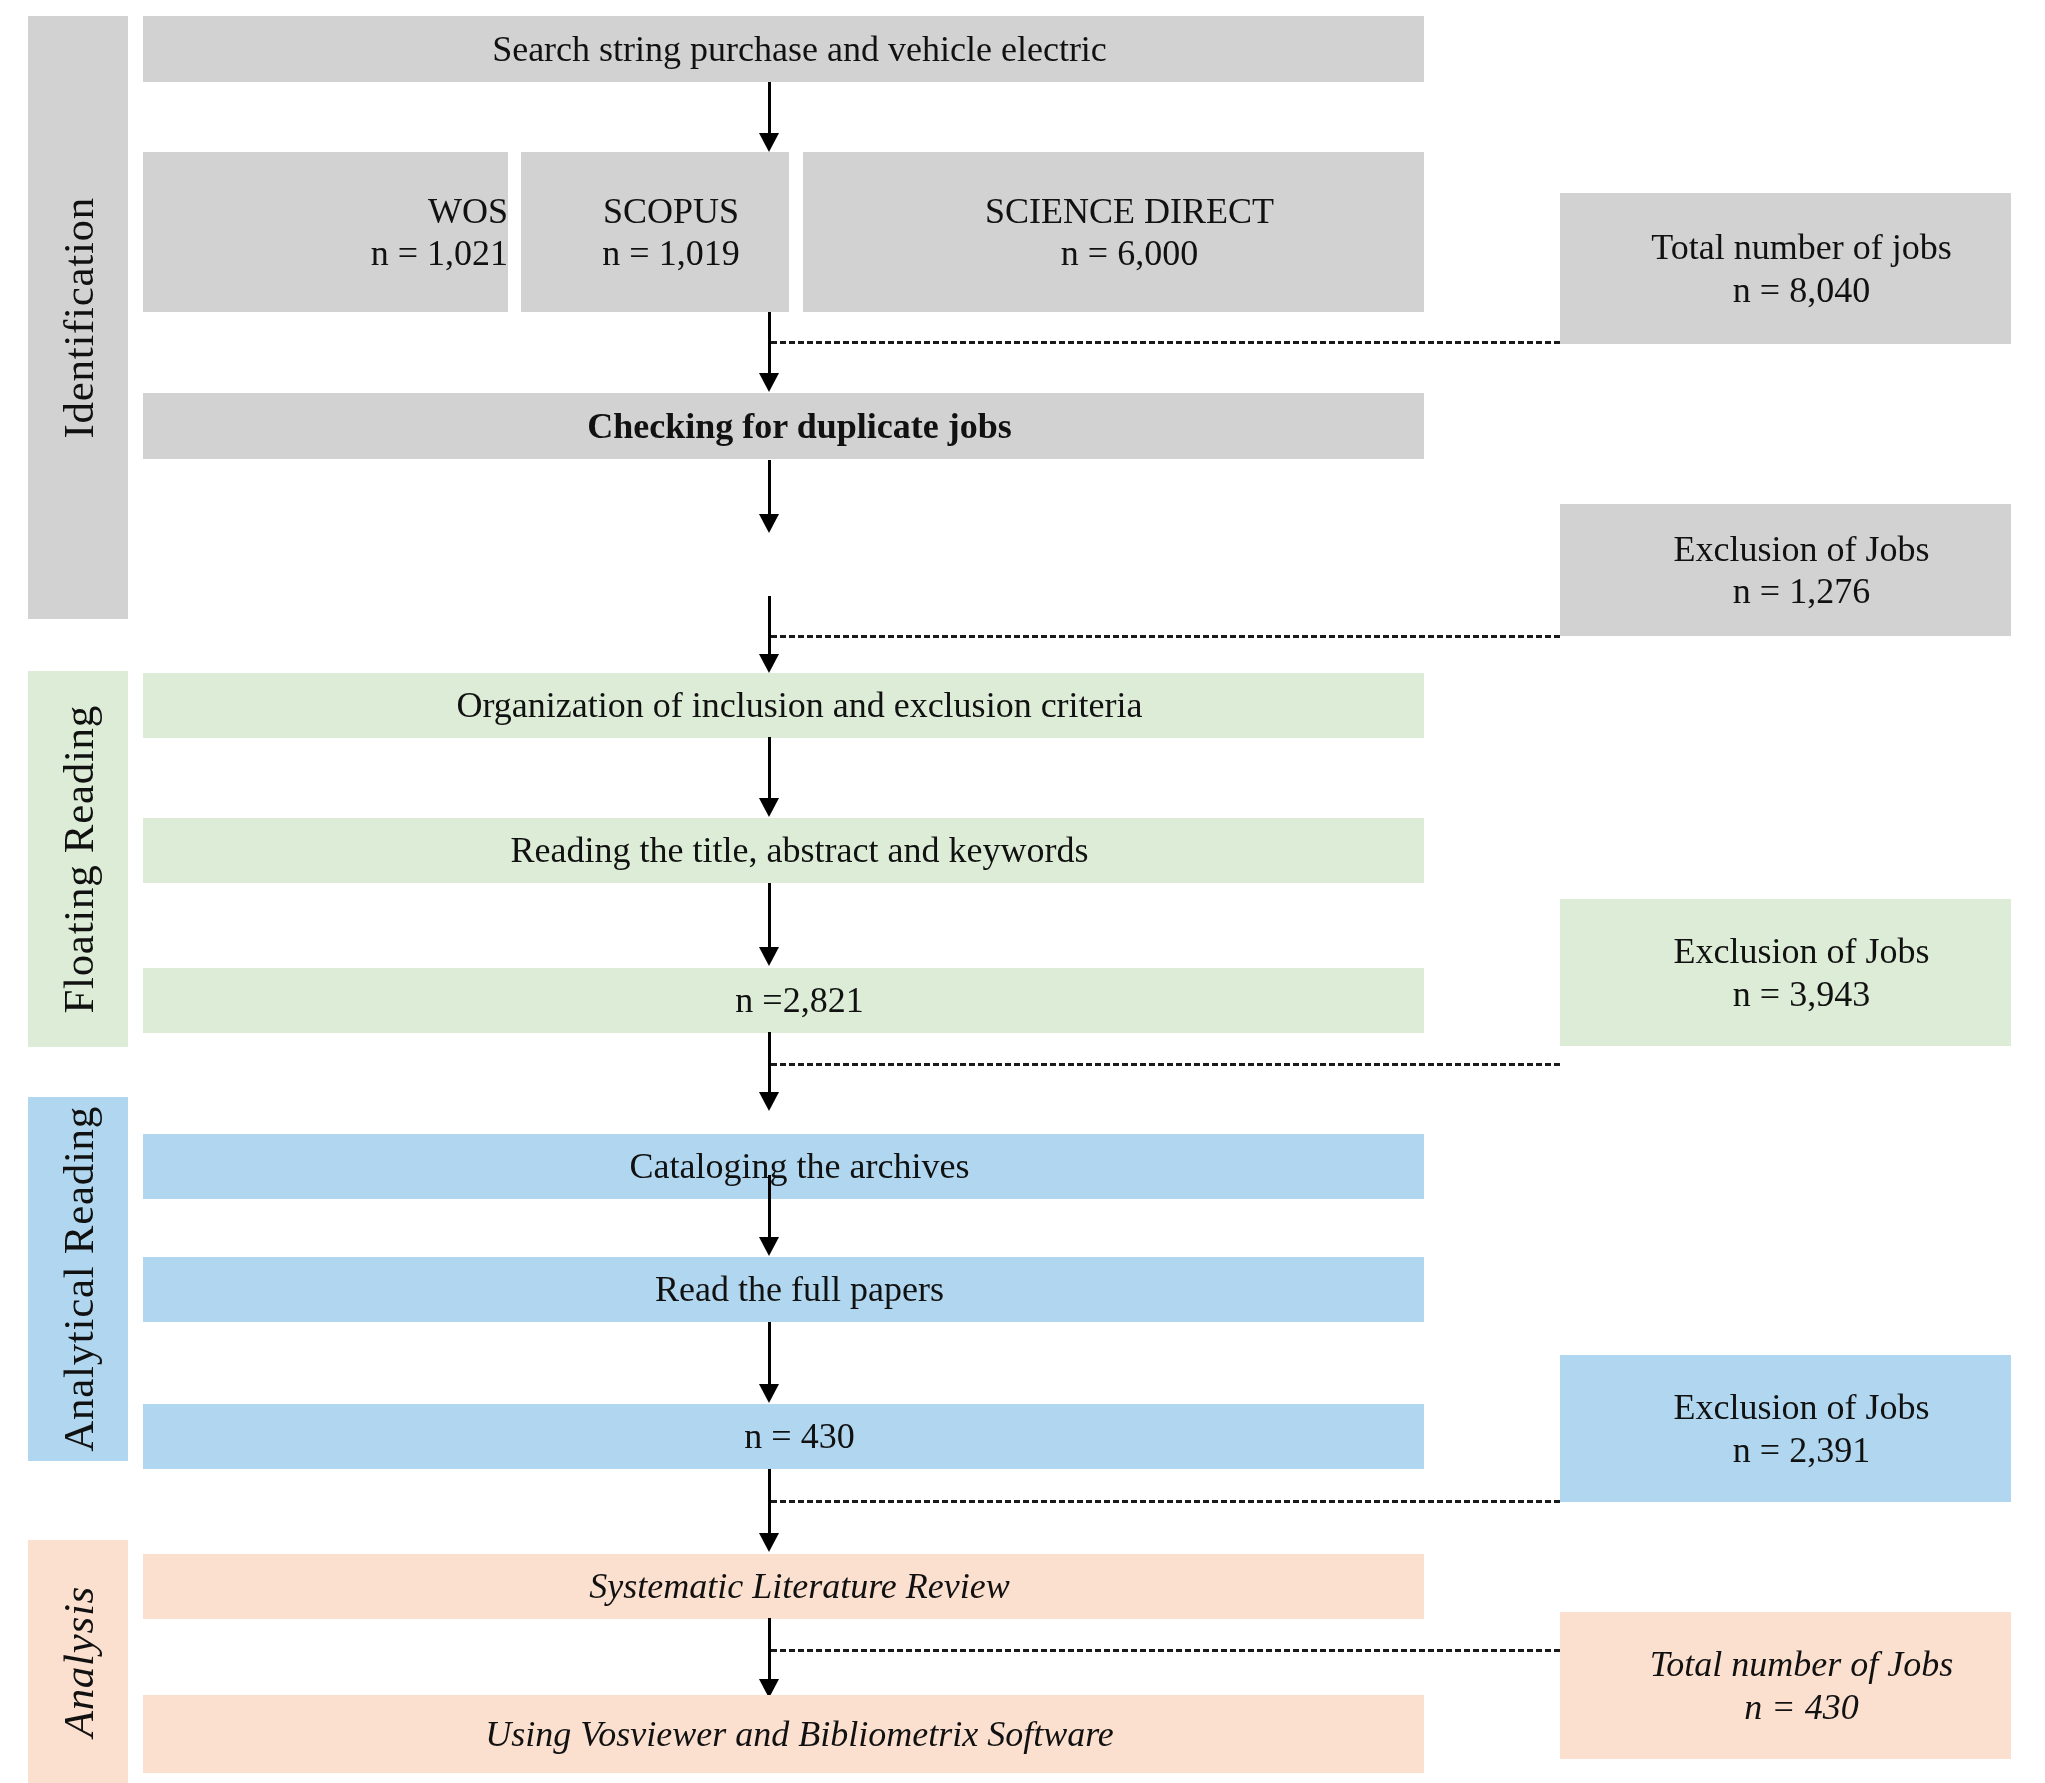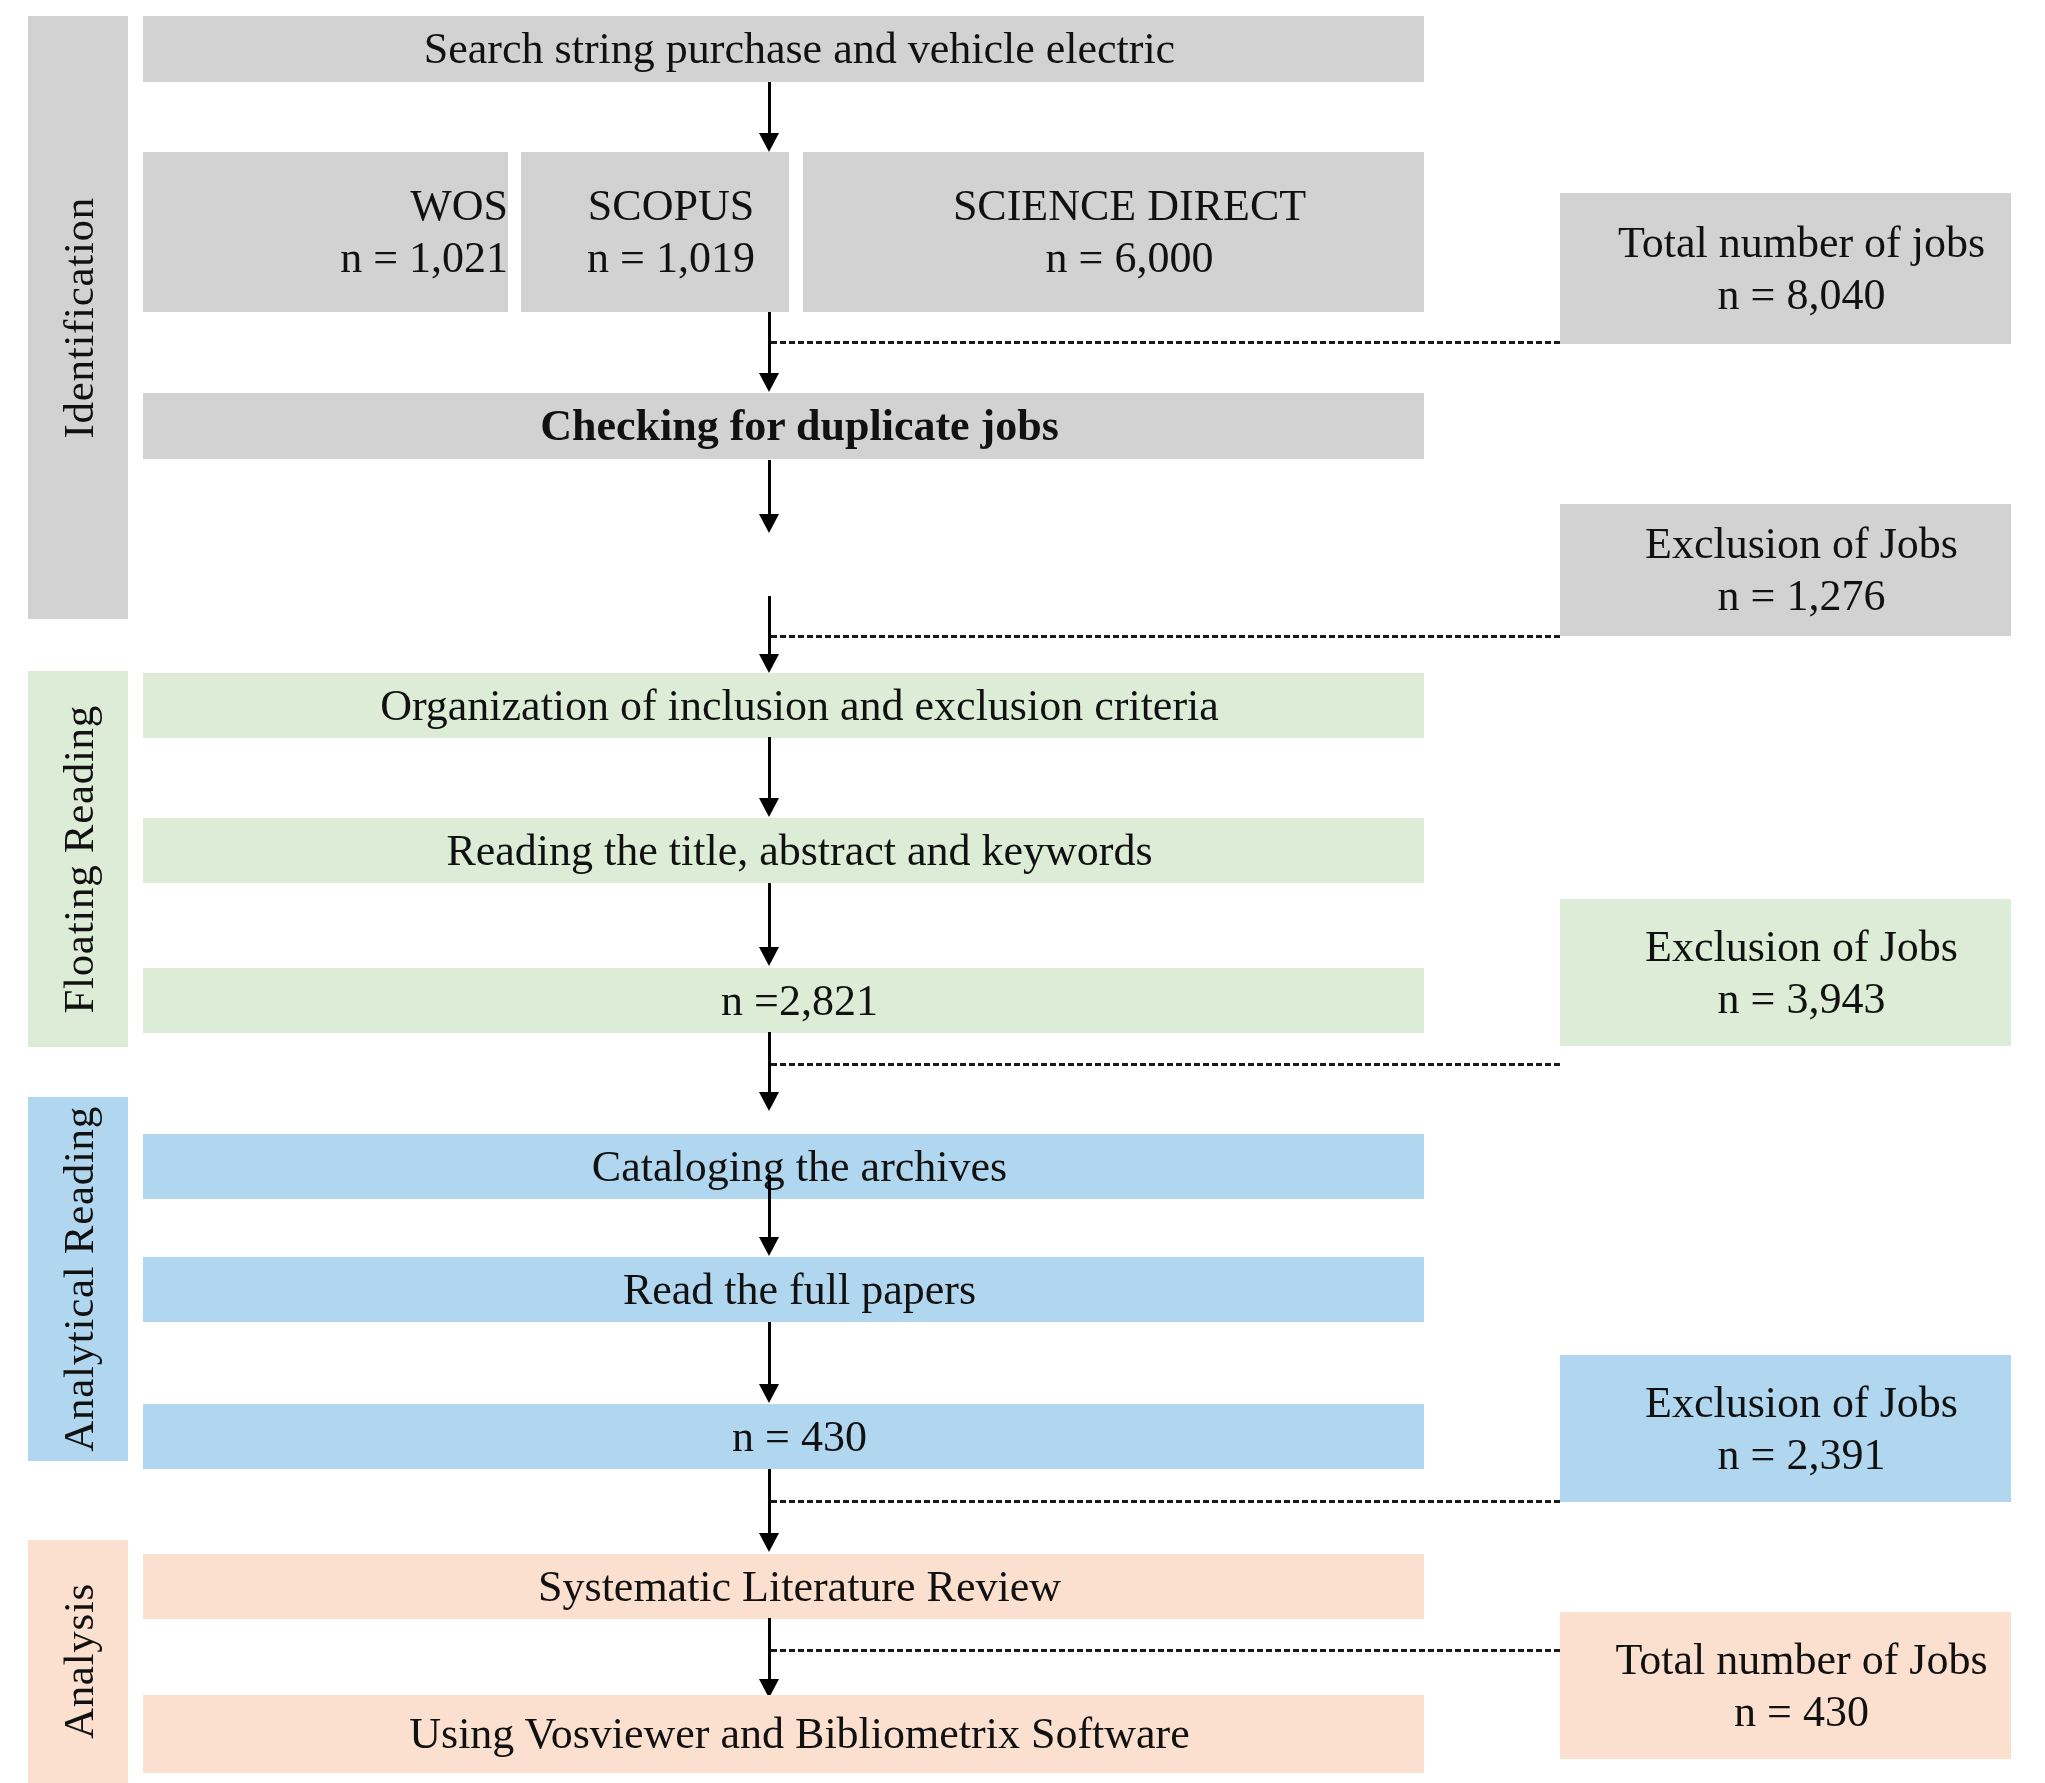--- a/index.html
+++ b/index.html
@@ -9,42 +9,42 @@
   .box{position:absolute;box-sizing:border-box;display:flex;flex-direction:column;
        align-items:center;justify-content:center;text-align:center;color:#111;
        font-family:"Liberation Serif","DejaVu Serif",serif;line-height:1.18;}
   .box .l1{display:block;}
   .box .l2{display:block;}
 
   
   .c-gray  {background:#d2d2d2;}
   .c-green {background:#dcecd6;}
   .c-blue  {background:#b0d7ef;}
-  .c-oran  {background:#fbe0d0;}
+  .c-oran  {background:#fbe0d0;font-style:italic;}
 
   
   .stagelabel{position:absolute;box-sizing:border-box;display:flex;align-items:center;justify-content:center;}
   .stagelabel span{
     writing-mode:vertical-rl;
     transform:rotate(180deg);
     font-family:"Liberation Serif","DejaVu Serif",serif;
     color:#111;white-space:nowrap;letter-spacing:0.7px;
   }
 
   
   .arrow{position:absolute;}
   .arrow .stem{position:absolute;left:0;top:0;width:2.9px;background:#000;}
   .arrow .head{position:absolute;left:-8.8px;width:0;height:0;
      border-left:10.3px solid transparent;border-right:10.3px solid transparent;
      border-top:19px solid #000;}
 
   
   .dash{position:absolute;height:0;border-top:3.7px dashed #1a1a1a;}
 
-  .f60{font-size:44px;padding-left:32px;}
+  .f60{font-size:36px;padding-left:32px;}
   .f58{font-size:43px;}
 </style>
 </head>
 <body>
 
 <div id="stage">
 
   <div class="stagelabel c-gray" style="left:28px;top:16px;width:100px;height:603px;">
     <span class="f58">Identification</span>
   </div>

